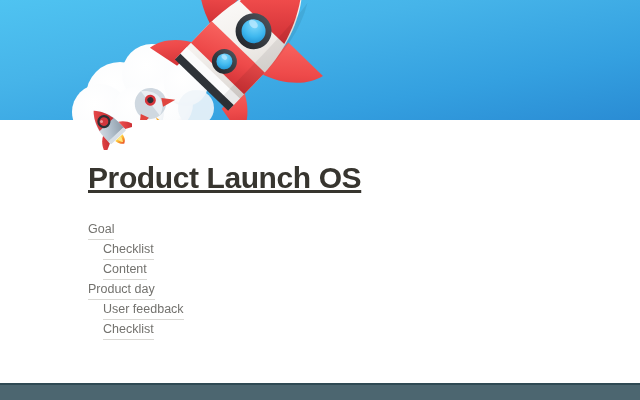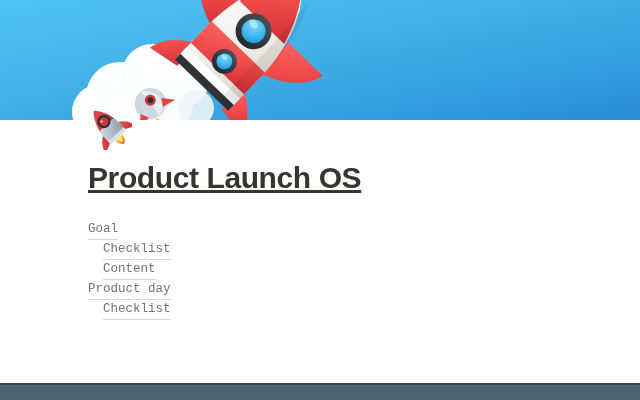--- a/index.html
+++ b/index.html
@@ -91,21 +91,20 @@
     width: 470px;
     list-style: none;
     margin: 0;
     padding: 0;
   }
   .toc-item {
     display: block;
     height: 20px;
     line-height: 20px;
     white-space: nowrap;
-    font-family: Liberation Mono, monospace;
   }
   .toc-link {
     display: inline-block;
     font-size: 12.5px;
     line-height: 20px;
     color: #73726e;
     text-decoration: none;
     border-bottom: 1px solid #d9d8d4;
     cursor: pointer;
     padding: 0;
@@ -268,20 +267,23 @@
 
       <div class="toc-item">
         <a class="toc-link lvl-1" href="#">Content</a>
       </div>
 
       <div class="toc-item">
         <a class="toc-link lvl-0" href="#">Product day</a>
       </div>
 
 
+      <div class="toc-item">
+        <a class="toc-link lvl-1" href="#">User feedback</a>
+      </div>
 
 
       <div class="toc-item">
         <a class="toc-link lvl-1" href="#">Checklist</a>
       </div>
 
     </div>
   </div>
 
   <div class="bottom-bar"></div>

